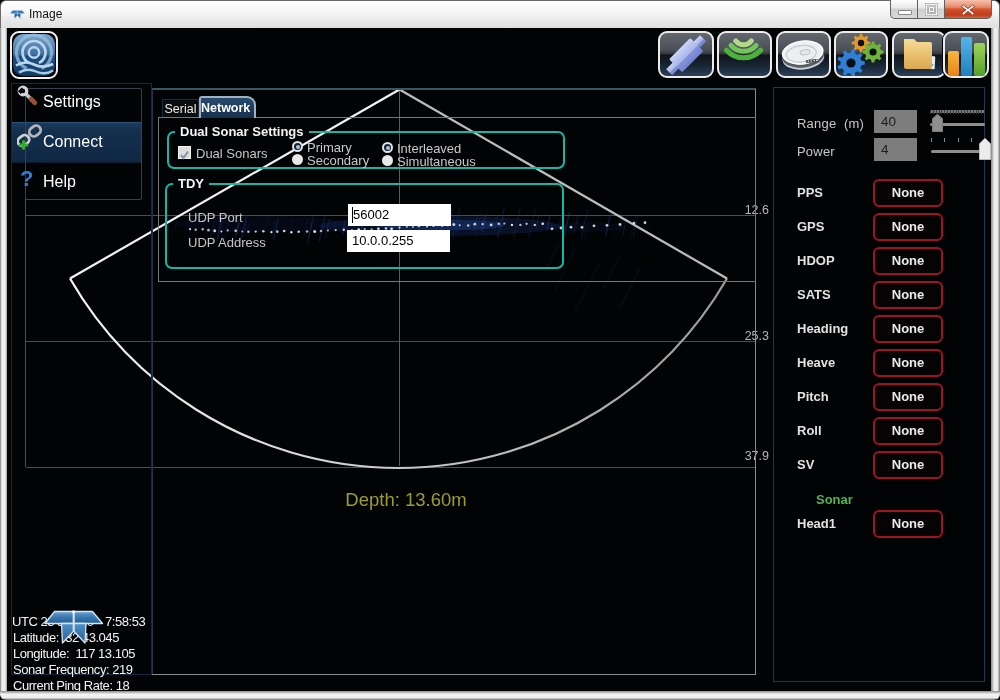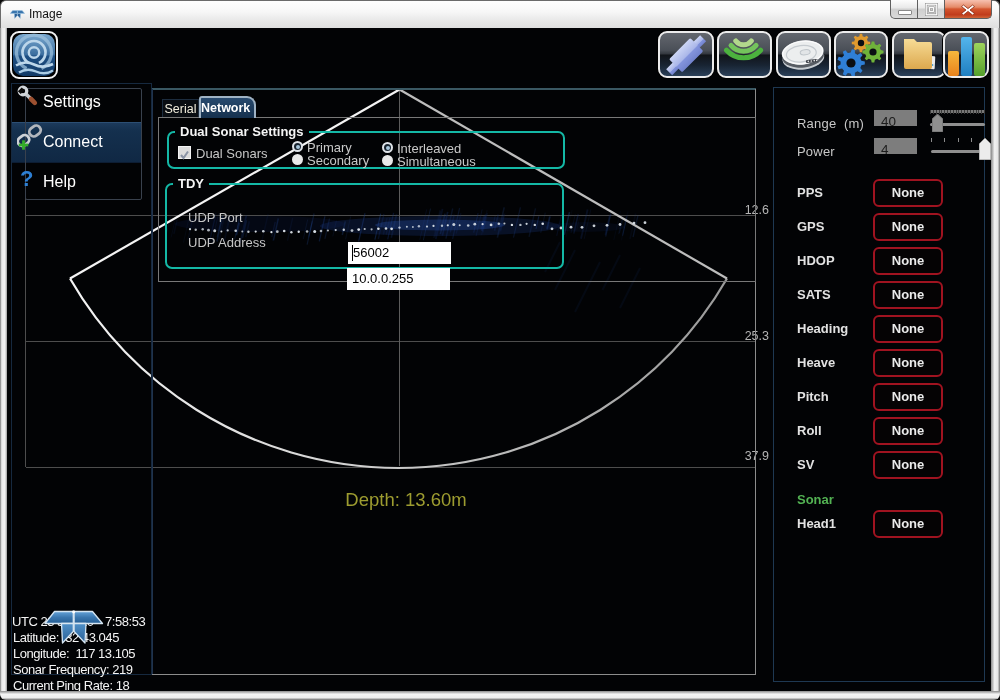--- a/index.html
+++ b/index.html
@@ -49,33 +49,33 @@
   #dispR { position:absolute; left:755px; top:89px; width:1px; height:586px; background:#8c8c8c; }
   #dispB { position:absolute; left:152px; top:674px; width:604px; height:1px; background:#8c8c8c; }
   
   #rpanel { position:absolute; left:773px; top:87px; width:212px; height:595px;
       border:1px solid #1e3852; box-sizing:border-box; }
   .plabel { position:absolute; left:797px; font-size:13px; font-weight:bold; color:#e2e2e2; }
   .nonebtn { position:absolute; left:873px; width:70px; height:28px; border:2px solid #a01320;
       border-radius:6px; box-sizing:border-box; color:#eaeaea; font-size:13px; font-weight:bold;
       text-align:center; line-height:24px; background:rgba(12,2,2,0.3); }
   .rlabel { position:absolute; left:797px; font-size:13px; color:#c8c8c8; letter-spacing:0.2px; }
-  .rbox { position:absolute; left:874px; width:43px; height:16px; background:#7d7d7d;
+  .rbox { position:absolute; left:874px; width:43px; height:23px; background:#7d7d7d;
       color:#1c1c1c; font-size:13.5px; line-height:23px; padding-left:7px; box-sizing:border-box; }
   .track { position:absolute; height:3px; background:#8f8f8f; border-radius:2px; }
   
   .tab { position:absolute; box-sizing:border-box; font-size:12.5px; color:#f2eedd; }
   #tabpane { position:absolute; left:158px; top:117px; width:598px; height:165px;
       border:1px solid #787878; box-sizing:border-box; }
   .group { position:absolute; border:2px solid #14b8a6; border-radius:7px; box-sizing:border-box; }
   .gtitle { position:absolute; top:-9px; left:6px; background:#020305; padding:0 5px;
       font-size:13px; font-weight:bold; color:#f5f5f5; }
   .dlabel { position:absolute; font-size:13px; color:#c6c6c6; }
   .dinput { position:absolute; width:103px; height:22px; background:#fff; color:#000;
-      font-size:13px; line-height:22px; padding-left:5px; box-sizing:border-box;margin-top:38px; }
+      font-size:13px; line-height:22px; padding-left:5px; box-sizing:border-box; }
   .radio { position:absolute; width:11px; height:11px; border-radius:50%; background:#e9e9e9; }
   .radio.sel { border:2px solid #dfe3e8; background:#16222e; box-sizing:border-box; }
   .radio.sel::after { content:""; position:absolute; left:1.5px; top:1.5px; width:4px; height:4px;
       border-radius:50%; background:#a6c4da; }
   
   .stat { position:absolute; left:12px; color:#f4f4f4; font-size:13px; letter-spacing:-0.45px; white-space:pre; }
 </style></head>
 <body>
 <div id="win">
   <div id="content"></div>
@@ -351,21 +351,21 @@
 <div class="plabel" style="top:321px">Heading</div>
     <div class="nonebtn" style="top:315px">None</div>
 <div class="plabel" style="top:355px">Heave</div>
     <div class="nonebtn" style="top:349px">None</div>
 <div class="plabel" style="top:389px">Pitch</div>
     <div class="nonebtn" style="top:383px">None</div>
 <div class="plabel" style="top:423px">Roll</div>
     <div class="nonebtn" style="top:417px">None</div>
 <div class="plabel" style="top:457px">SV</div>
     <div class="nonebtn" style="top:451px">None</div>
-<div class="plabel" style="top:492px;color:#53b253;">Sonar</div>
+<div class="plabel" style="top:492px;color:#53b253;margin-left:19px;">Sonar</div>
 <div class="plabel" style="top:516px">Head1</div>
     <div class="nonebtn" style="top:510px">None</div>
 
   <div id="tabpane"></div>
   <div class="tab" style="left:162px;top:99px;width:37px;height:18px;background:#090d12;border:1px solid #1c2c3e;border-bottom:none;text-align:center;line-height:18px;">Serial</div>
   <div class="tab" style="left:199px;top:96px;width:57px;height:22px;background:linear-gradient(#27496e,#16314e);border:2px solid #9fb2c4;border-bottom:none;border-radius:3px 9px 0 0;line-height:20px;font-weight:bold;color:#fff;">Network</div>
   <div class="group" style="left:167px;top:131px;width:398px;height:38px;">
     <div class="gtitle">Dual Sonar Settings</div>
   </div>
   <div style="position:absolute;left:178px;top:146px;width:13px;height:13px;background:#dcdcdc;border:1px solid #f5f5f5;box-sizing:border-box;">

